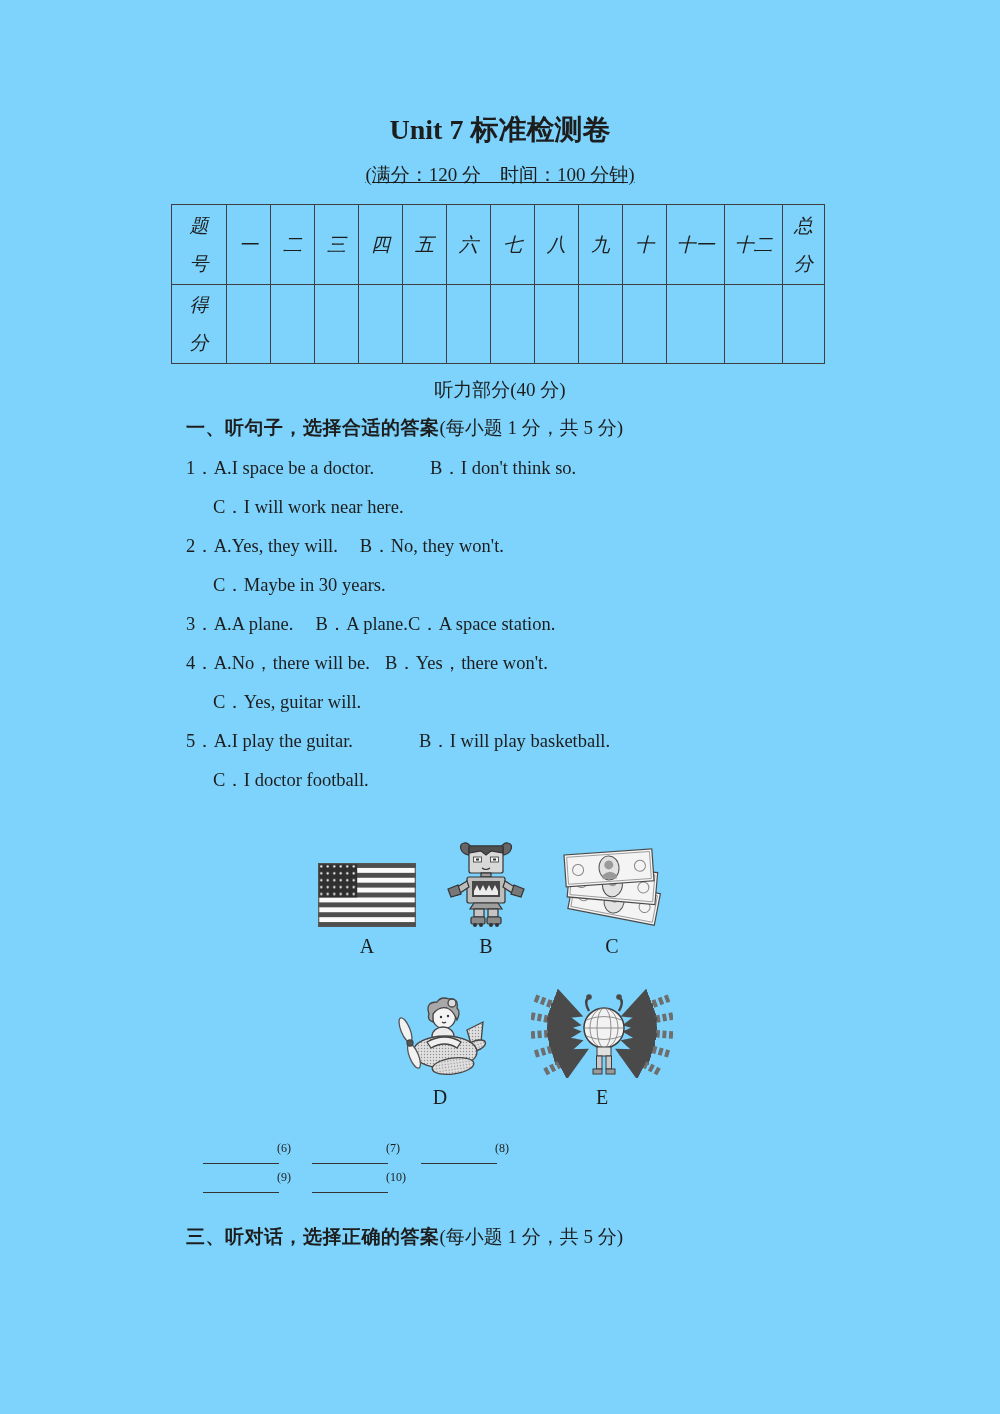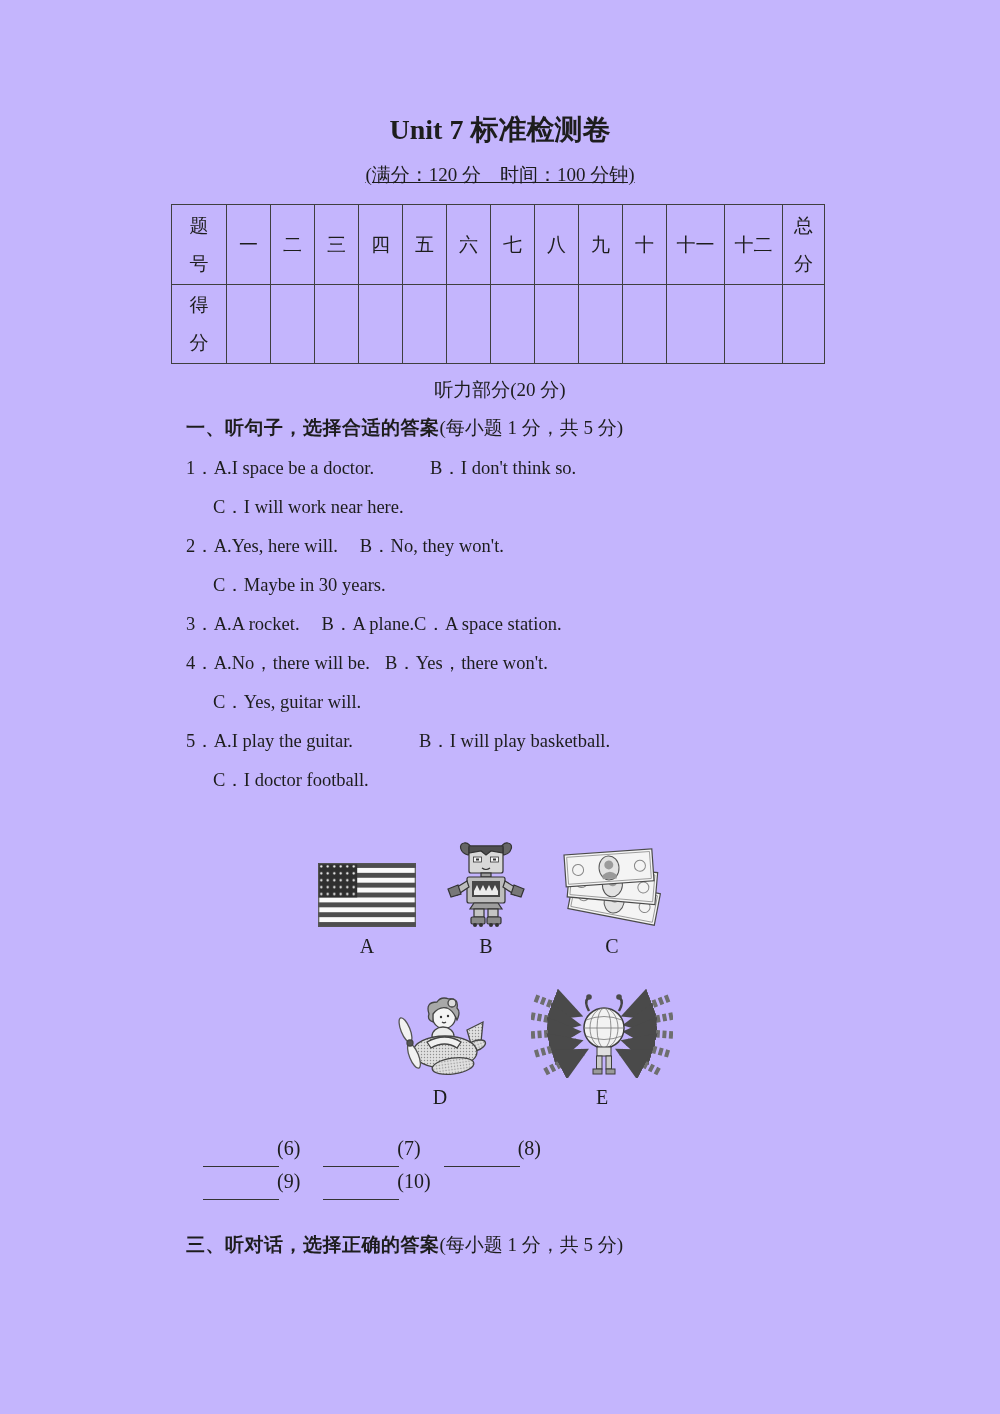--- a/index.html
+++ b/index.html
@@ -1,39 +1,39 @@
 <!DOCTYPE html>
 <html><head>
 <meta charset="utf-8">
 <style>
   html,body{margin:0;padding:0;background:#ffffff;}
-  .page{position:relative;width:1000px;height:1414px;background:#c4b5fd;color:#1d1d1d;
+  .page{position:relative;width:1000px;height:1414px;background:#7dd3fc;color:#1d1d1d;
         font-family:"Liberation Serif","DejaVu Serif",serif;overflow:hidden;}
   .title{margin:0;padding-top:112px;text-align:center;font-size:28px;font-weight:bold;line-height:36px;}
   .subtitle{margin-top:14px;text-align:center;font-size:19px;line-height:26px;text-decoration:underline;}
   .score-table{border-collapse:collapse;margin:16px 0 0 171px;table-layout:fixed;}
-  .score-table td{border:1.5px solid #3f3f3f;text-align:center;font-size:19px;padding:0;vertical-align:middle;}
+  .score-table td{border:1.5px solid #3f3f3f;text-align:center;font-size:19px;padding:0;vertical-align:middle;font-style:italic;}
   .header-row td{height:79px;}
   .score-row td{height:78px;}
   .vcell span{display:inline-block;width:1.05em;word-break:break-all;line-height:38px;}
   .part-title{margin-top:13px;text-align:center;font-size:19px;line-height:26px;}
   .sec-heading{margin:11px 4px 0 186px;font-size:19px;line-height:28px;}
   .sec-heading.s2{margin-top:18px;}
   .sec-heading.s3{margin-top:26px;}
   .sec-bold{font-weight:bold;font-family:"Liberation Sans","DejaVu Sans",sans-serif;letter-spacing:.5px;}
   .q-line{margin:13px 0 0 186px;font-size:18.5px;line-height:26px;}
   .q-cont{margin-left:213px;}
   .q-num{display:inline-block;min-width:27px;}
   .g56{margin-left:56px}.g22{margin-left:22px}.g45{}.g15{margin-left:15px}.g66{margin-left:66px}
   .pics-row{display:flex;align-items:flex-end;}
   .row1{margin:46px 0 0 318px;gap:28px;}
   .row2{margin:30px 0 0 393px;gap:44px;}
   figure.pic{margin:0;display:flex;flex-direction:column;align-items:center;}
   .pic-label{margin-top:8px;font-size:20px;}
-  .blanks{margin-left:203px;font-size:20px;}
+  .blanks{margin-left:203px;font-size:12px;}
   .blanks1{margin-top:40px;}
   .blanks2{margin-top:10px;}
   .blank-unit{display:inline-block;margin-right:16px;white-space:nowrap;}
   .blank-line{display:inline-block;width:76px;height:14px;border-bottom:1.8px solid #333;}
   .blank-num{position:relative;top:-12px;left:-2px;}
 </style>
 </head>
 <body>
 
 <div class="page">
@@ -87,39 +87,39 @@
           <td></td>
       <td></td>
           <td></td>
       <td></td>
           <td></td>
       <td></td>
     </tr>
   </tbody>
     </table>
 
-  <div class="part-title">听力部分(20 分)</div>
+  <div class="part-title">听力部分(40 分)</div>
 
   <div class="sec-heading">
     <span class="sec-bold">一、听句子，选择合适的答案</span><span>(每小题 1 分，共 5 分)</span>
   </div>
 
   <div>
     <div class="q-line">
       <span class="q-num">1．</span><span>A.I space be a doctor.</span><span class="g56">B．I don't think so.</span>
     </div>
     <div class="q-line q-cont">C．I will work near here.</div>
 
     <div class="q-line">
-      <span class="q-num">2．</span><span>A.Yes, here will.</span><span class="g22">B．No, they won't.</span>
+      <span class="q-num">2．</span><span>A.Yes, they will.</span><span class="g22">B．No, they won't.</span>
     </div>
     <div class="q-line q-cont">C．Maybe in 30 years.</div>
 
     <div class="q-line">
-      <span class="q-num">3．</span><span>A.A rocket.</span><span class="g22">B．A plane.</span><span class="g45">C．A space station.</span>
+      <span class="q-num">3．</span><span>A.A plane.</span><span class="g22">B．A plane.</span><span class="g45">C．A space station.</span>
     </div>
 
     <div class="q-line">
       <span class="q-num">4．</span><span>A.No，there will be.</span><span class="g15">B．Yes，there won't.</span>
     </div>
     <div class="q-line q-cont">C．Yes, guitar will.</div>
 
     <div class="q-line">
       <span class="q-num">5．</span><span>A.I play the guitar.</span><span class="g66">B．I will play basketball.</span>
     </div>

